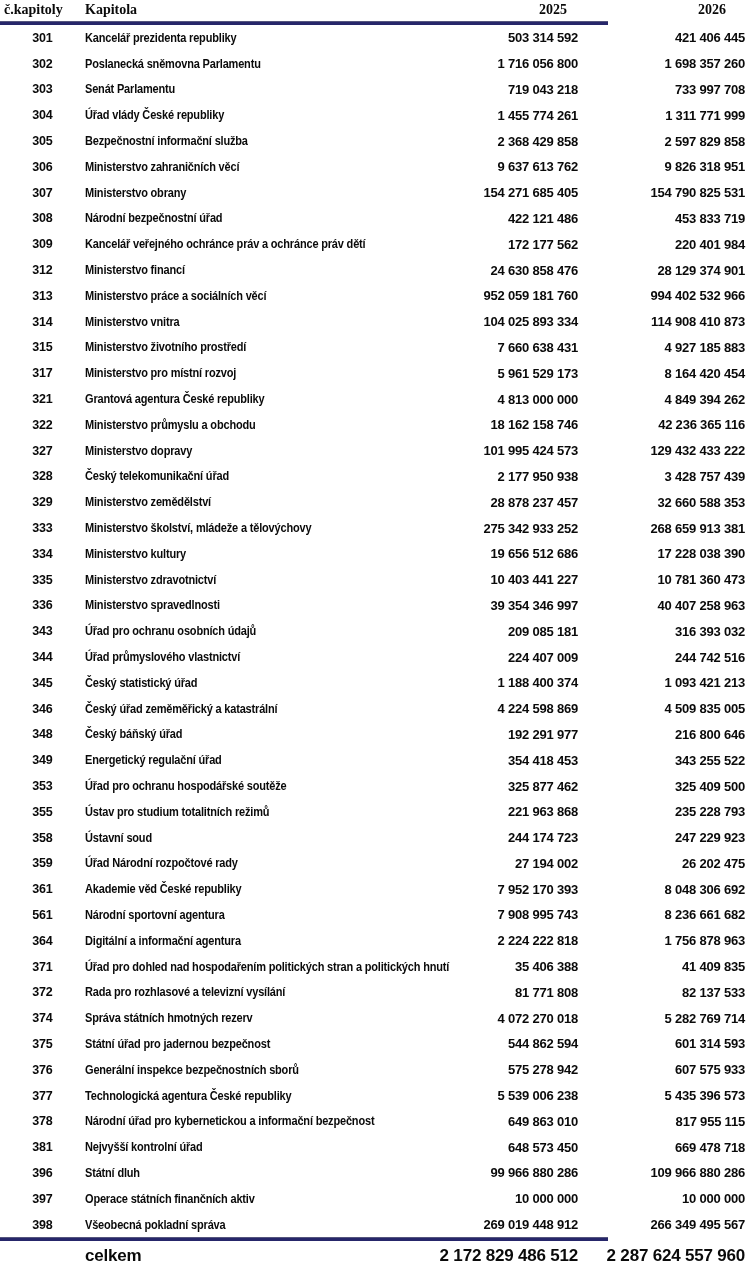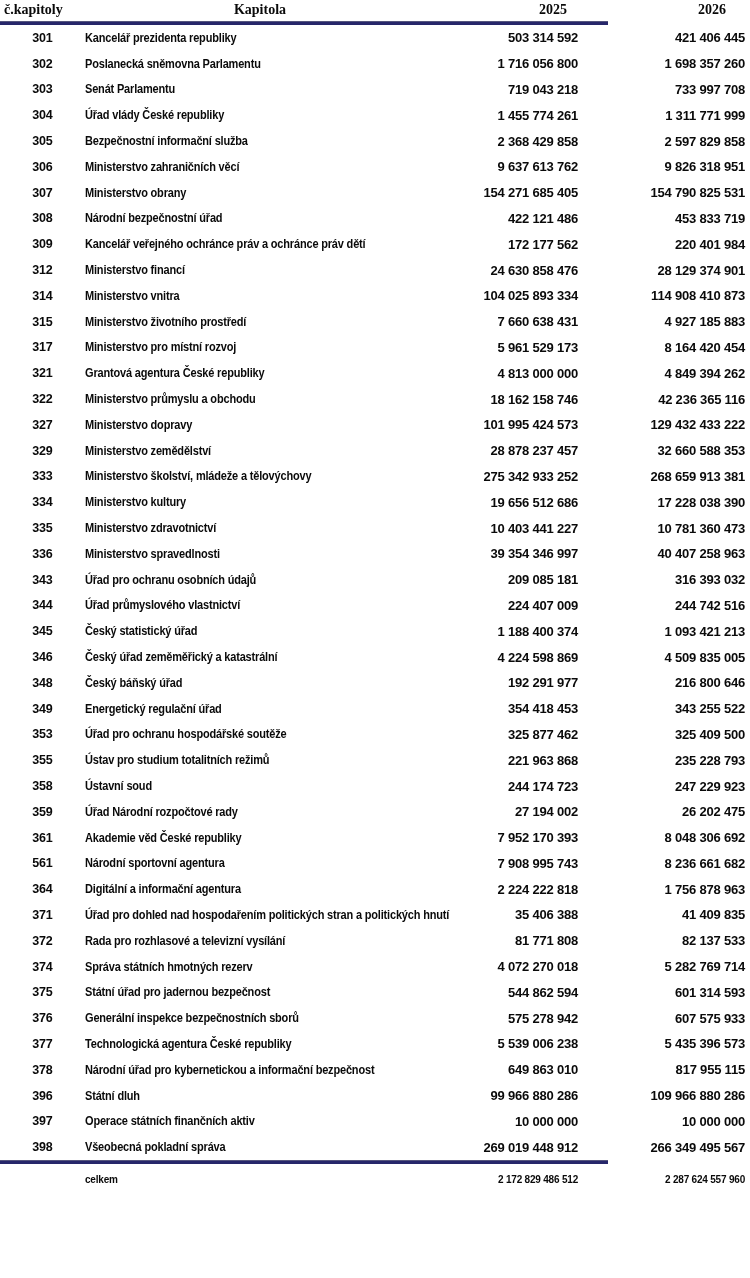--- a/index.html
+++ b/index.html
@@ -11,21 +11,21 @@
   .hdr {
     display:grid;
     grid-template-columns:85px 350px 148px 167px;
     font-family:"Liberation Serif", serif;
     font-weight:bold;
     font-size:14px;
     padding:2px 0 3px 0;
     align-items:end;
   }
   .hdr .c1 { text-align:left; padding-left:4px; }
-  .hdr .c2 { text-align:center; }
+  .hdr .c2 { }
   .hdr .c3 { text-align:right; padding-right:16px; }
   .hdr .c4 { text-align:right; padding-right:24px; }
 
   .double-rule {
     border-top:1px solid var(--rule-thin);
     height:2px;
     border-bottom:3px solid var(--rule-color);
   }
 
   .row {
@@ -46,21 +46,21 @@
   }
   .row .v  { text-align:right; padding-right:5px; font-size:13px; white-space:nowrap; }
 
   .total {
     display:grid;
     grid-template-columns:85px 350px 148px 167px;
     height:30px;
     align-items:center;
     font-family:"Liberation Sans", sans-serif;
     font-weight:700;
-    font-size:10px;
+    font-size:17px;
     letter-spacing:-0.2px;
   }
   .total .lbl { grid-column:2; }
   .total .v { text-align:right; padding-right:5px; white-space:nowrap; }
 </style>
 </head>
 <body>
 
 <div class="budget-table">
 
@@ -137,20 +137,26 @@
     <div class="v">220 401 984</div>
   </div>
 
   <div class="row">
     <div class="no">312</div>
     <div class="nm">Ministerstvo financí</div>
     <div class="v">24 630 858 476</div>
     <div class="v">28 129 374 901</div>
   </div>
 
+  <div class="row">
+    <div class="no">313</div>
+    <div class="nm">Ministerstvo práce a sociálních věcí</div>
+    <div class="v">952 059 181 760</div>
+    <div class="v">994 402 532 966</div>
+  </div>
 
   <div class="row">
     <div class="no">314</div>
     <div class="nm">Ministerstvo vnitra</div>
     <div class="v">104 025 893 334</div>
     <div class="v">114 908 410 873</div>
   </div>
 
   <div class="row">
     <div class="no">315</div>
@@ -180,20 +186,26 @@
     <div class="v">42 236 365 116</div>
   </div>
 
   <div class="row">
     <div class="no">327</div>
     <div class="nm">Ministerstvo dopravy</div>
     <div class="v">101 995 424 573</div>
     <div class="v">129 432 433 222</div>
   </div>
 
+  <div class="row">
+    <div class="no">328</div>
+    <div class="nm">Český telekomunikační úřad</div>
+    <div class="v">2 177 950 938</div>
+    <div class="v">3 428 757 439</div>
+  </div>
 
   <div class="row">
     <div class="no">329</div>
     <div class="nm">Ministerstvo zemědělství</div>
     <div class="v">28 878 237 457</div>
     <div class="v">32 660 588 353</div>
   </div>
 
   <div class="row">
     <div class="no">333</div>
@@ -356,20 +368,26 @@
     <div class="v">5 435 396 573</div>
   </div>
 
   <div class="row">
     <div class="no">378</div>
     <div class="nm">Národní úřad pro kybernetickou a informační bezpečnost</div>
     <div class="v">649 863 010</div>
     <div class="v">817 955 115</div>
   </div>
 
+  <div class="row">
+    <div class="no">381</div>
+    <div class="nm">Nejvyšší kontrolní úřad</div>
+    <div class="v">648 573 450</div>
+    <div class="v">669 478 718</div>
+  </div>
 
   <div class="row">
     <div class="no">396</div>
     <div class="nm">Státní dluh</div>
     <div class="v">99 966 880 286</div>
     <div class="v">109 966 880 286</div>
   </div>
 
   <div class="row">
     <div class="no">397</div>

